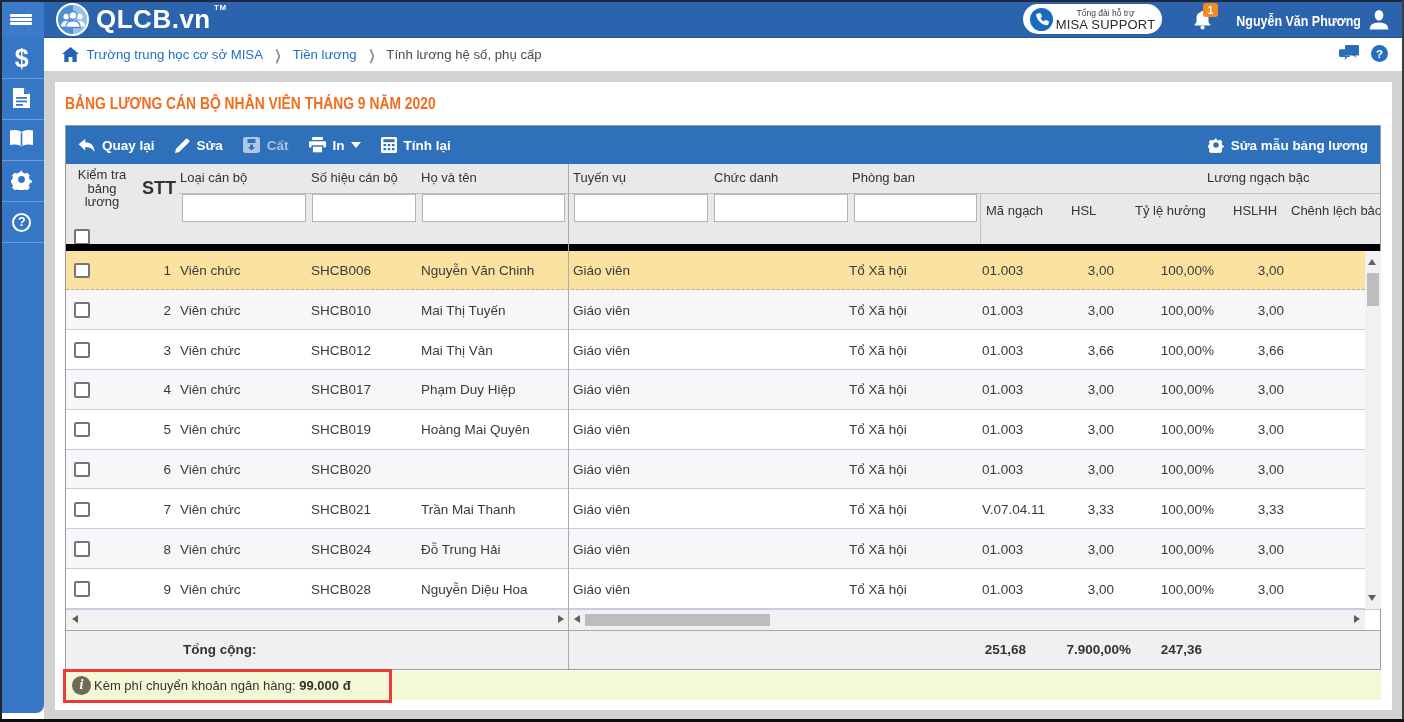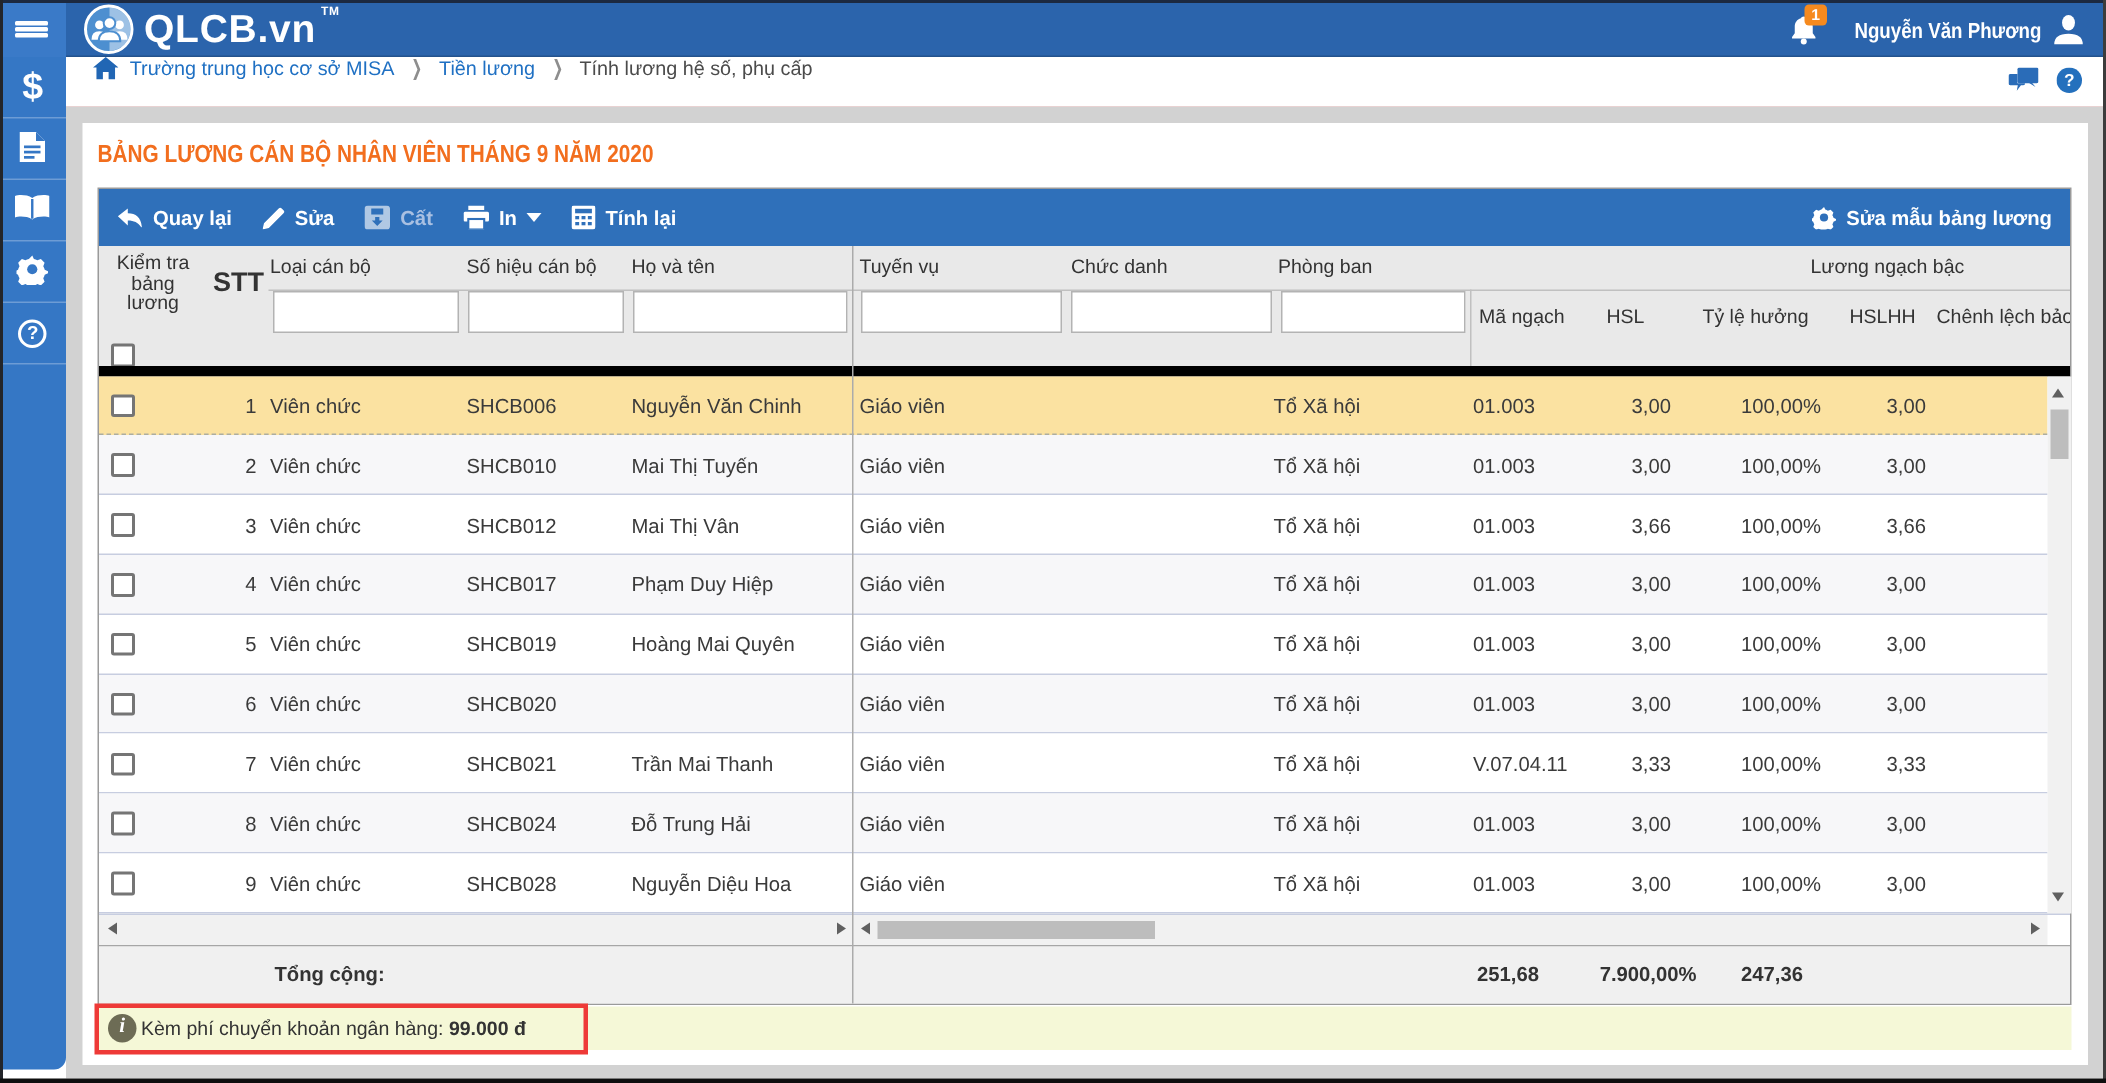--- a/index.html
+++ b/index.html
@@ -1,19 +1,19 @@
 <!DOCTYPE html>
 <html><head>
 <meta charset="utf-8">
 <style>
   * { margin:0; padding:0; box-sizing:border-box; }
   html,body { width:1404px; height:722px; overflow:hidden; }
   body { font-family:"Liberation Sans","DejaVu Sans",sans-serif; font-size:13px; color:#333; }
   .abs { position:absolute; }
-  .win { position:relative; width:1404px; height:506px; background:#fca5a5; }
+  .win { position:relative; width:1404px; height:506px; background:#14532d; }
   .frame-top { left:0; top:0; width:1404px; height:2px; background:#1c2940; z-index:60; }
   .frame-left { left:0; top:0; width:2px; height:722px; background:#23252a; z-index:60; }
   .frame-right { left:1402px; top:0; width:2px; height:722px; background:#3c3c3c; z-index:60; }
   .frame-bottom { left:0; top:719px; width:1404px; height:3px; background:#0e0e0e; z-index:60; }
 
   
   .topbar { left:0; top:0; width:1404px; height:38px; background:#2b64ac; box-shadow:inset 0 -1px 0 rgba(0,0,0,.18); }
   .hamb-zone { left:0; top:0; width:43.5px; height:38px; background:#3a7ac8; }
   .hamb { left:10px; top:14px; width:22px; height:11px; display:flex; flex-direction:column; justify-content:space-between; }
   .hamb span { display:block; height:3px; background:#fff; border-radius:1px; }
@@ -28,21 +28,21 @@
   .support-sm { position:absolute; left:30px; right:4px; top:4px; text-align:center; font-size:8.5px; color:#3c3c3c; white-space:nowrap; }
   .support-lg { position:absolute; left:30px; right:4px; top:13px; text-align:center; font-size:13px; color:#2b2b2b; letter-spacing:.2px; white-space:nowrap; }
   .bell { left:1192px; top:8px; }
   .badge { left:1203px; top:3px; min-width:15px; height:14px; background:#f68a1e; border-radius:3px;
            color:#fff; font-size:10.5px; font-weight:bold; text-align:center; line-height:14px; padding:0 2px; }
   .username { right:43px; top:2px; height:38px; line-height:38px; color:#fff; font-size:14.5px; font-weight:bold; transform:scaleX(.86); transform-origin:right center; }
   .avatar { left:1368px; top:8px; }
 
   
   .crumbbar { left:43.5px; top:38px; width:1358.5px; height:33px; background:#fff; }
-  .crumbbar .inner { position:absolute; left:0; top:0; width:100%; height:100%; display:flex; align-items:flex-start; }
+  .crumbbar .inner { position:absolute; left:0; top:0; width:100%; height:100%; display:flex; align-items:center; }
   .home-ic { margin-left:18px; margin-right:8px; display:flex; }
   .crumb-link { color:#1f70c3; font-size:13.2px; }
   .crumb-sep { color:#8e8e8e; font-size:14px; margin:0 9px; transform:scaleX(.62); display:inline-block; font-family:"DejaVu Sans",sans-serif; }
   .crumb-cur { color:#4b4b4b; font-size:13.2px; }
   .crumb-right { position:absolute; right:14px; top:0; height:100%; display:flex; align-items:center; gap:12px; }
 
   
   .content { left:43.5px; top:71px; width:1358.5px; height:648px; background:#d2d2d2; }
   .panel { left:11px; top:11px; width:1337.5px; height:628px; background:#fff; }
 
@@ -159,20 +159,29 @@
           <circle cx="20.7" cy="8.6" r="2.9"></circle>
           <path d="M26 18.5 q0-5.6-5.3-5.6 q-2.6 0-4 1.4 l1.5 4.2 z"></path>
         </g>
         <circle cx="14" cy="7.4" r="3.9" fill="#fff" stroke="#4d8fd0" stroke-width="1.3"></circle>
         <path d="M6.8 19.5 q0-6.6 7.2-6.6 t7.2 6.6 z" fill="#fff" stroke="#4d8fd0" stroke-width="1.3"></path>
       </svg>
     </div>
     <div class="abs logo-text">QLCB.vn</div>
     <div class="abs logo-tm">TM</div>
 
+    <div class="abs support-pill">
+      <div class="ph">
+        <svg width="23" height="23" viewBox="0 0 23 23">
+            <path d="M7.4 5.8 l2 -.8 c.5-.2 1 0 1.3.5 l1.2 2.3 c.25.5.1 1.05-.33 1.4 l-1.1.9 c.6 1.5 1.9 2.8 3.4 3.4 l.9-1.1 c.35-.43.9-.58 1.4-.33 l2.3 1.2 c.5.3.7.8.5 1.3 l-.8 2 c-.2.5-.7.85-1.25.8 C11.7 16.9 6.6 11.8 6.1 7 c-.05-.55.3-1.05.8-1.25 z" fill="#fff"></path>
+          </svg>
+      </div>
+      <div class="support-sm">Tổng đài hỗ trợ</div>
+      <div class="support-lg">MISA SUPPORT</div>
+    </div>
 
     <div class="abs bell">
       <svg width="21" height="23" viewBox="0 0 21 23">
         <path d="M10.5 3 c.9 0 1.6.5 1.9 1.2 c2.6.8 4.1 2.9 4.1 5.6 v4.4 l1.8 2.4 v1 H2.7 v-1 l1.8-2.4 V9.8 c0-2.7 1.5-4.8 4.1-5.6 C8.9 3.5 9.6 3 10.5 3 z" fill="#fff"></path>
         <circle cx="10.5" cy="19.6" r="2" fill="#fff"></circle>
       </svg>
     </div>
     <div class="abs badge">1</div>
     <div class="abs username">Nguyễn Văn Phương</div>
     <div class="abs avatar">

